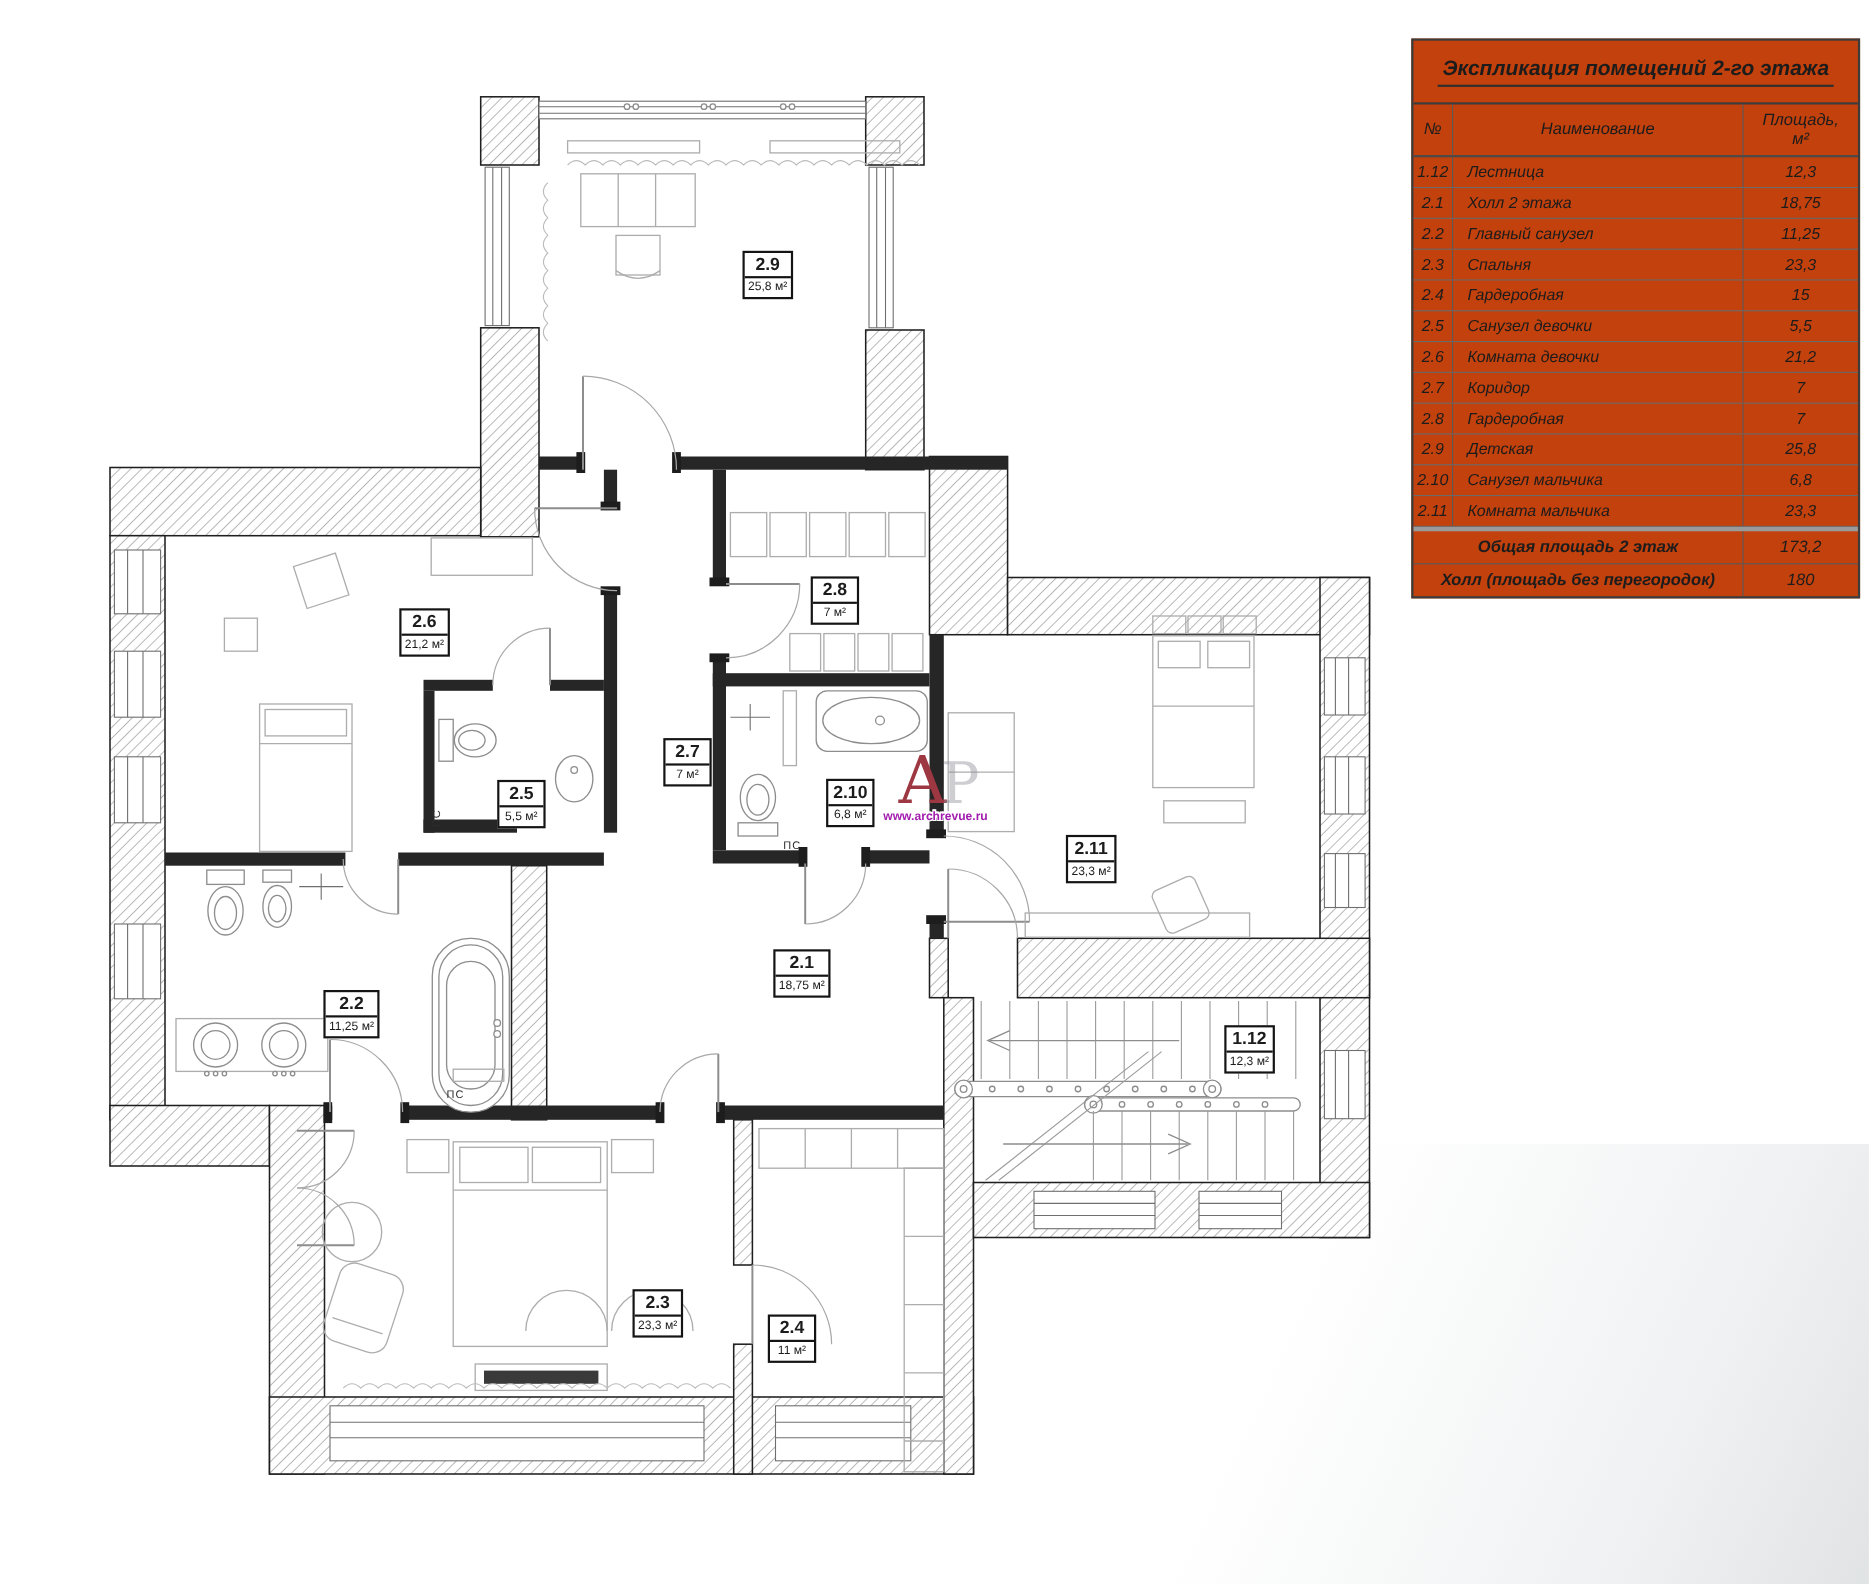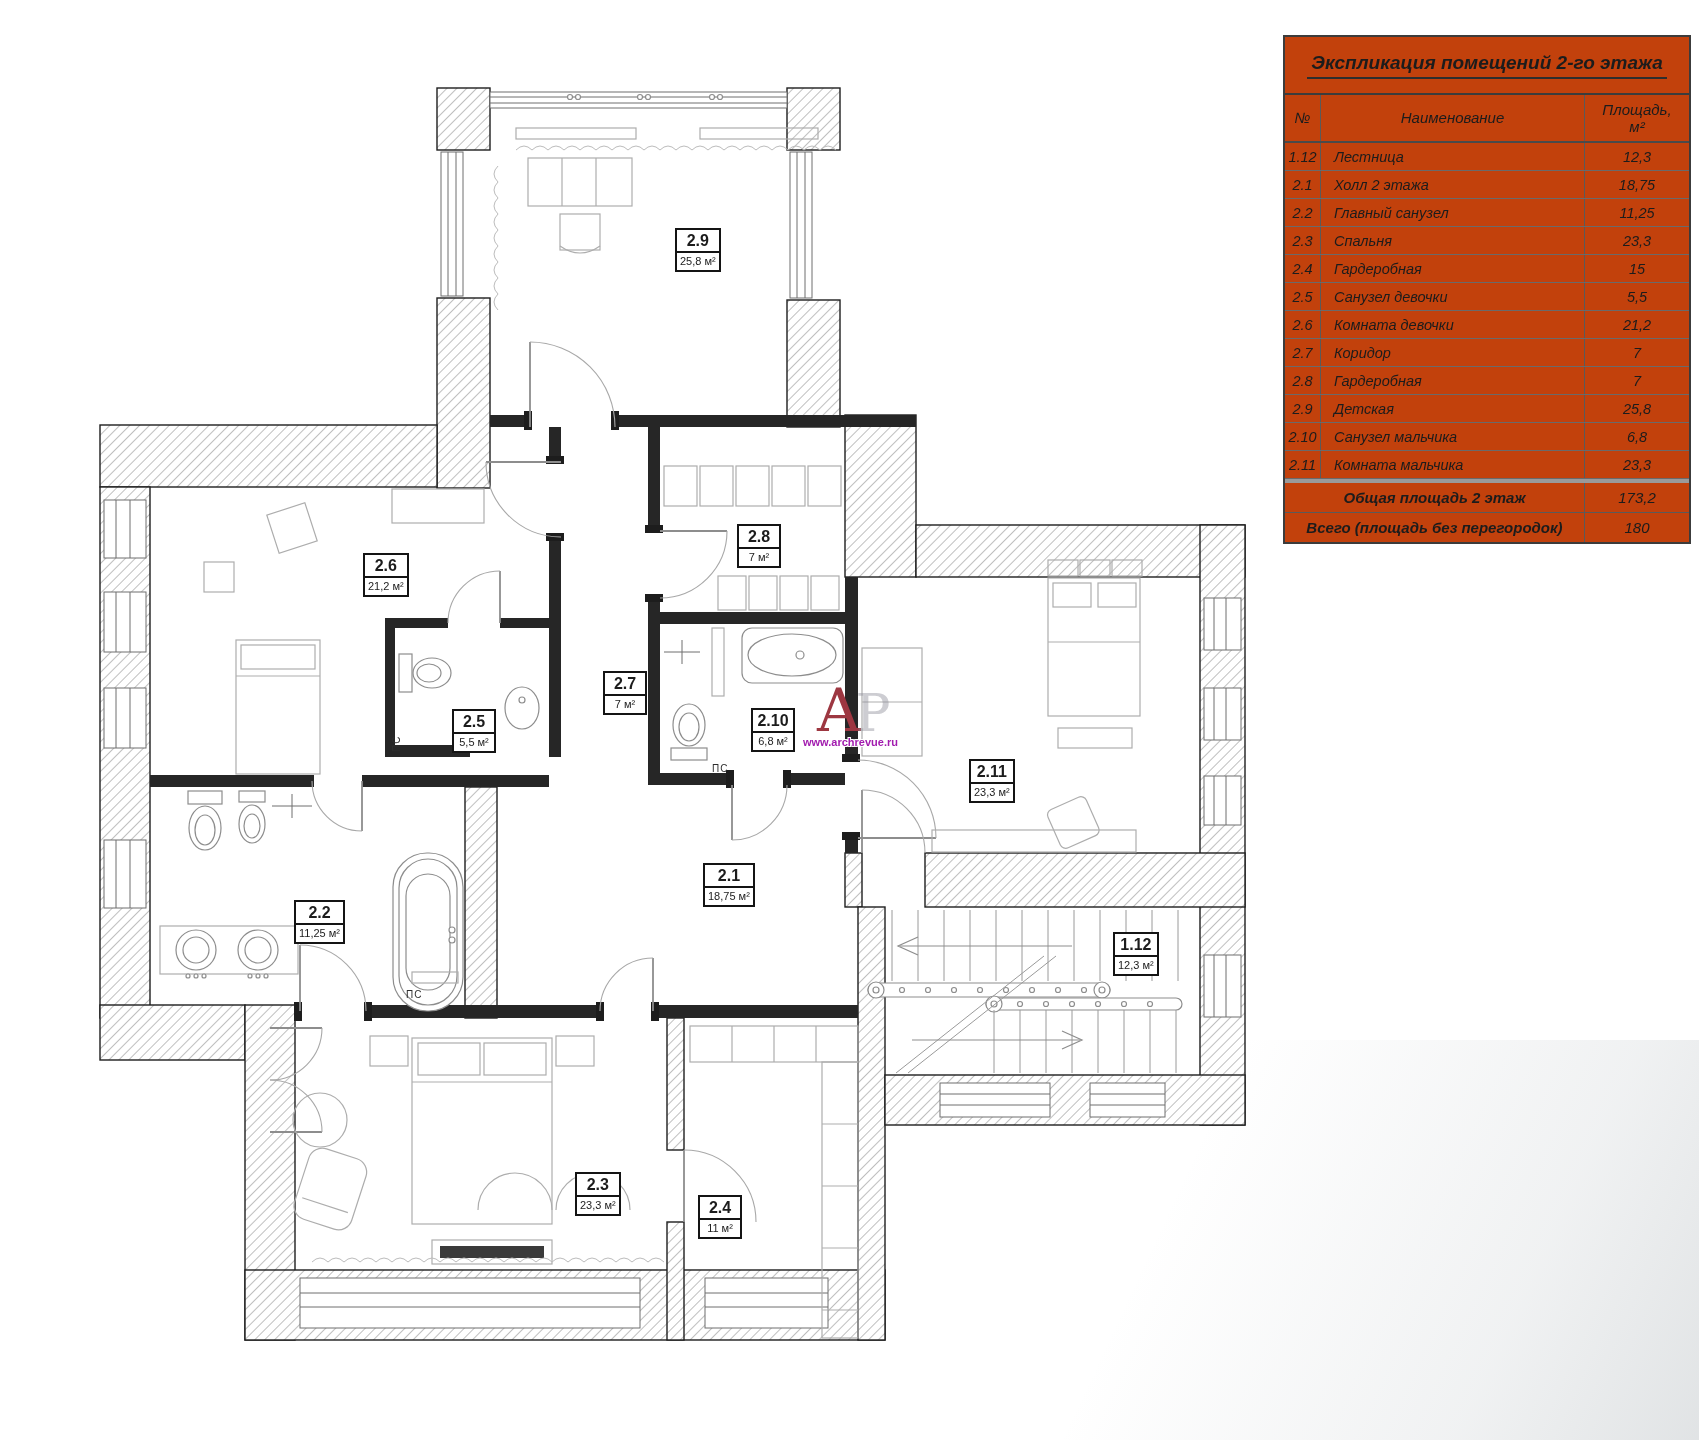--- a/index.html
+++ b/index.html
@@ -536,19 +536,19 @@
       <div class="c-name b">Комната мальчика</div>
       <div class="c-area">23,3</div>
       </div>
 
     <div class="totals">
       <div class="total-row">
         <div class="t-label">Общая площадь 2 этаж</div>
         <div class="t-value">173,2</div>
         </div>
       <div class="total-row">
-        <div class="t-label">Всего (площадь без перегородок)</div>
+        <div class="t-label">Холл (площадь без перегородок)</div>
         <div class="t-value">180</div>
         </div>
     </div>
   </div>
 
 </div>
 
 </body></html>

